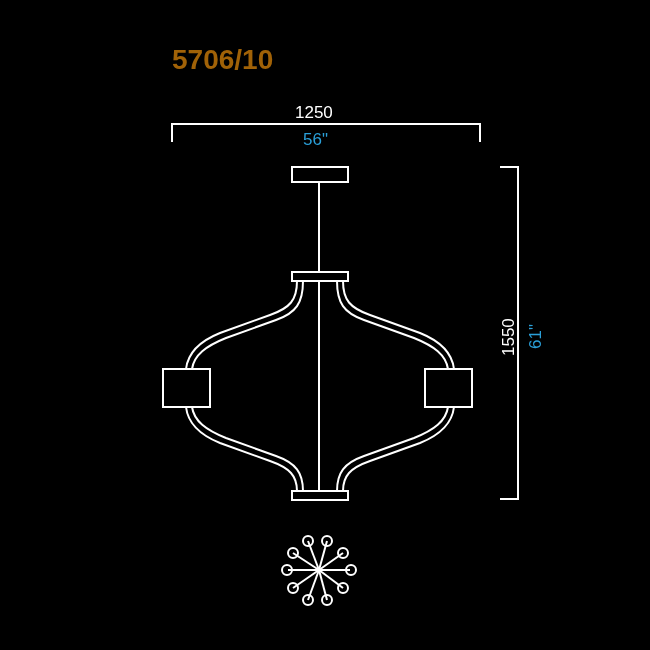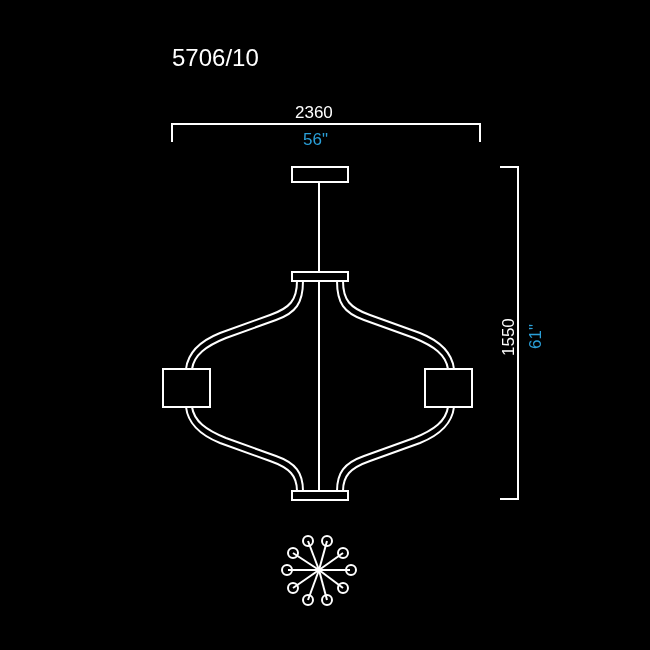--- a/index.html
+++ b/index.html
@@ -1,28 +1,28 @@
 <!DOCTYPE html>
 <html><head>
   <meta charset="utf-8">
   <style>
     html, body { margin: 0; padding: 0; background: #000; }
     body { width: 650px; height: 650px; position: relative; overflow: hidden; font-family: "Liberation Sans", "DejaVu Sans", sans-serif; }
-    .title { position: absolute; left: 172px; top: 44px; color: #ffffff; font-size: 24px; font-weight: normal; letter-spacing: 0px; }
+    .title { position: absolute; left: 172px; top: 44px; color: #a16207; font-size: 28px; font-weight: bold; letter-spacing: 0px; }
     .dim-label { position: absolute; color: #fff; font-size: 17px; }
     .dim-label-in { position: absolute; color: #2a9fd8; font-size: 17px; }
     svg { position: absolute; left: 0; top: 0; }
     .rot { transform: rotate(-90deg); transform-origin: left top; white-space: nowrap; }
   </style>
 </head>
 <body>
 
 <div class="title">5706/10</div>
 
-<div class="dim-label" style="left:295px; top:103px;">2360</div>
+<div class="dim-label" style="left:295px; top:103px;">1250</div>
 <div class="dim-label-in" style="left:303px; top:130px;">56"</div>
 
 <div class="dim-label rot" style="left:499px; top:356px;">1550</div>
 <div class="dim-label-in rot" style="left:526px; top:349px;">61"</div>
 
 <svg width="650" height="650" viewBox="0 0 650 650">
   <g fill="none" stroke="#ffffff" stroke-width="2">
 
     <path d="M172 142 V124 H480 V142"></path>
 

